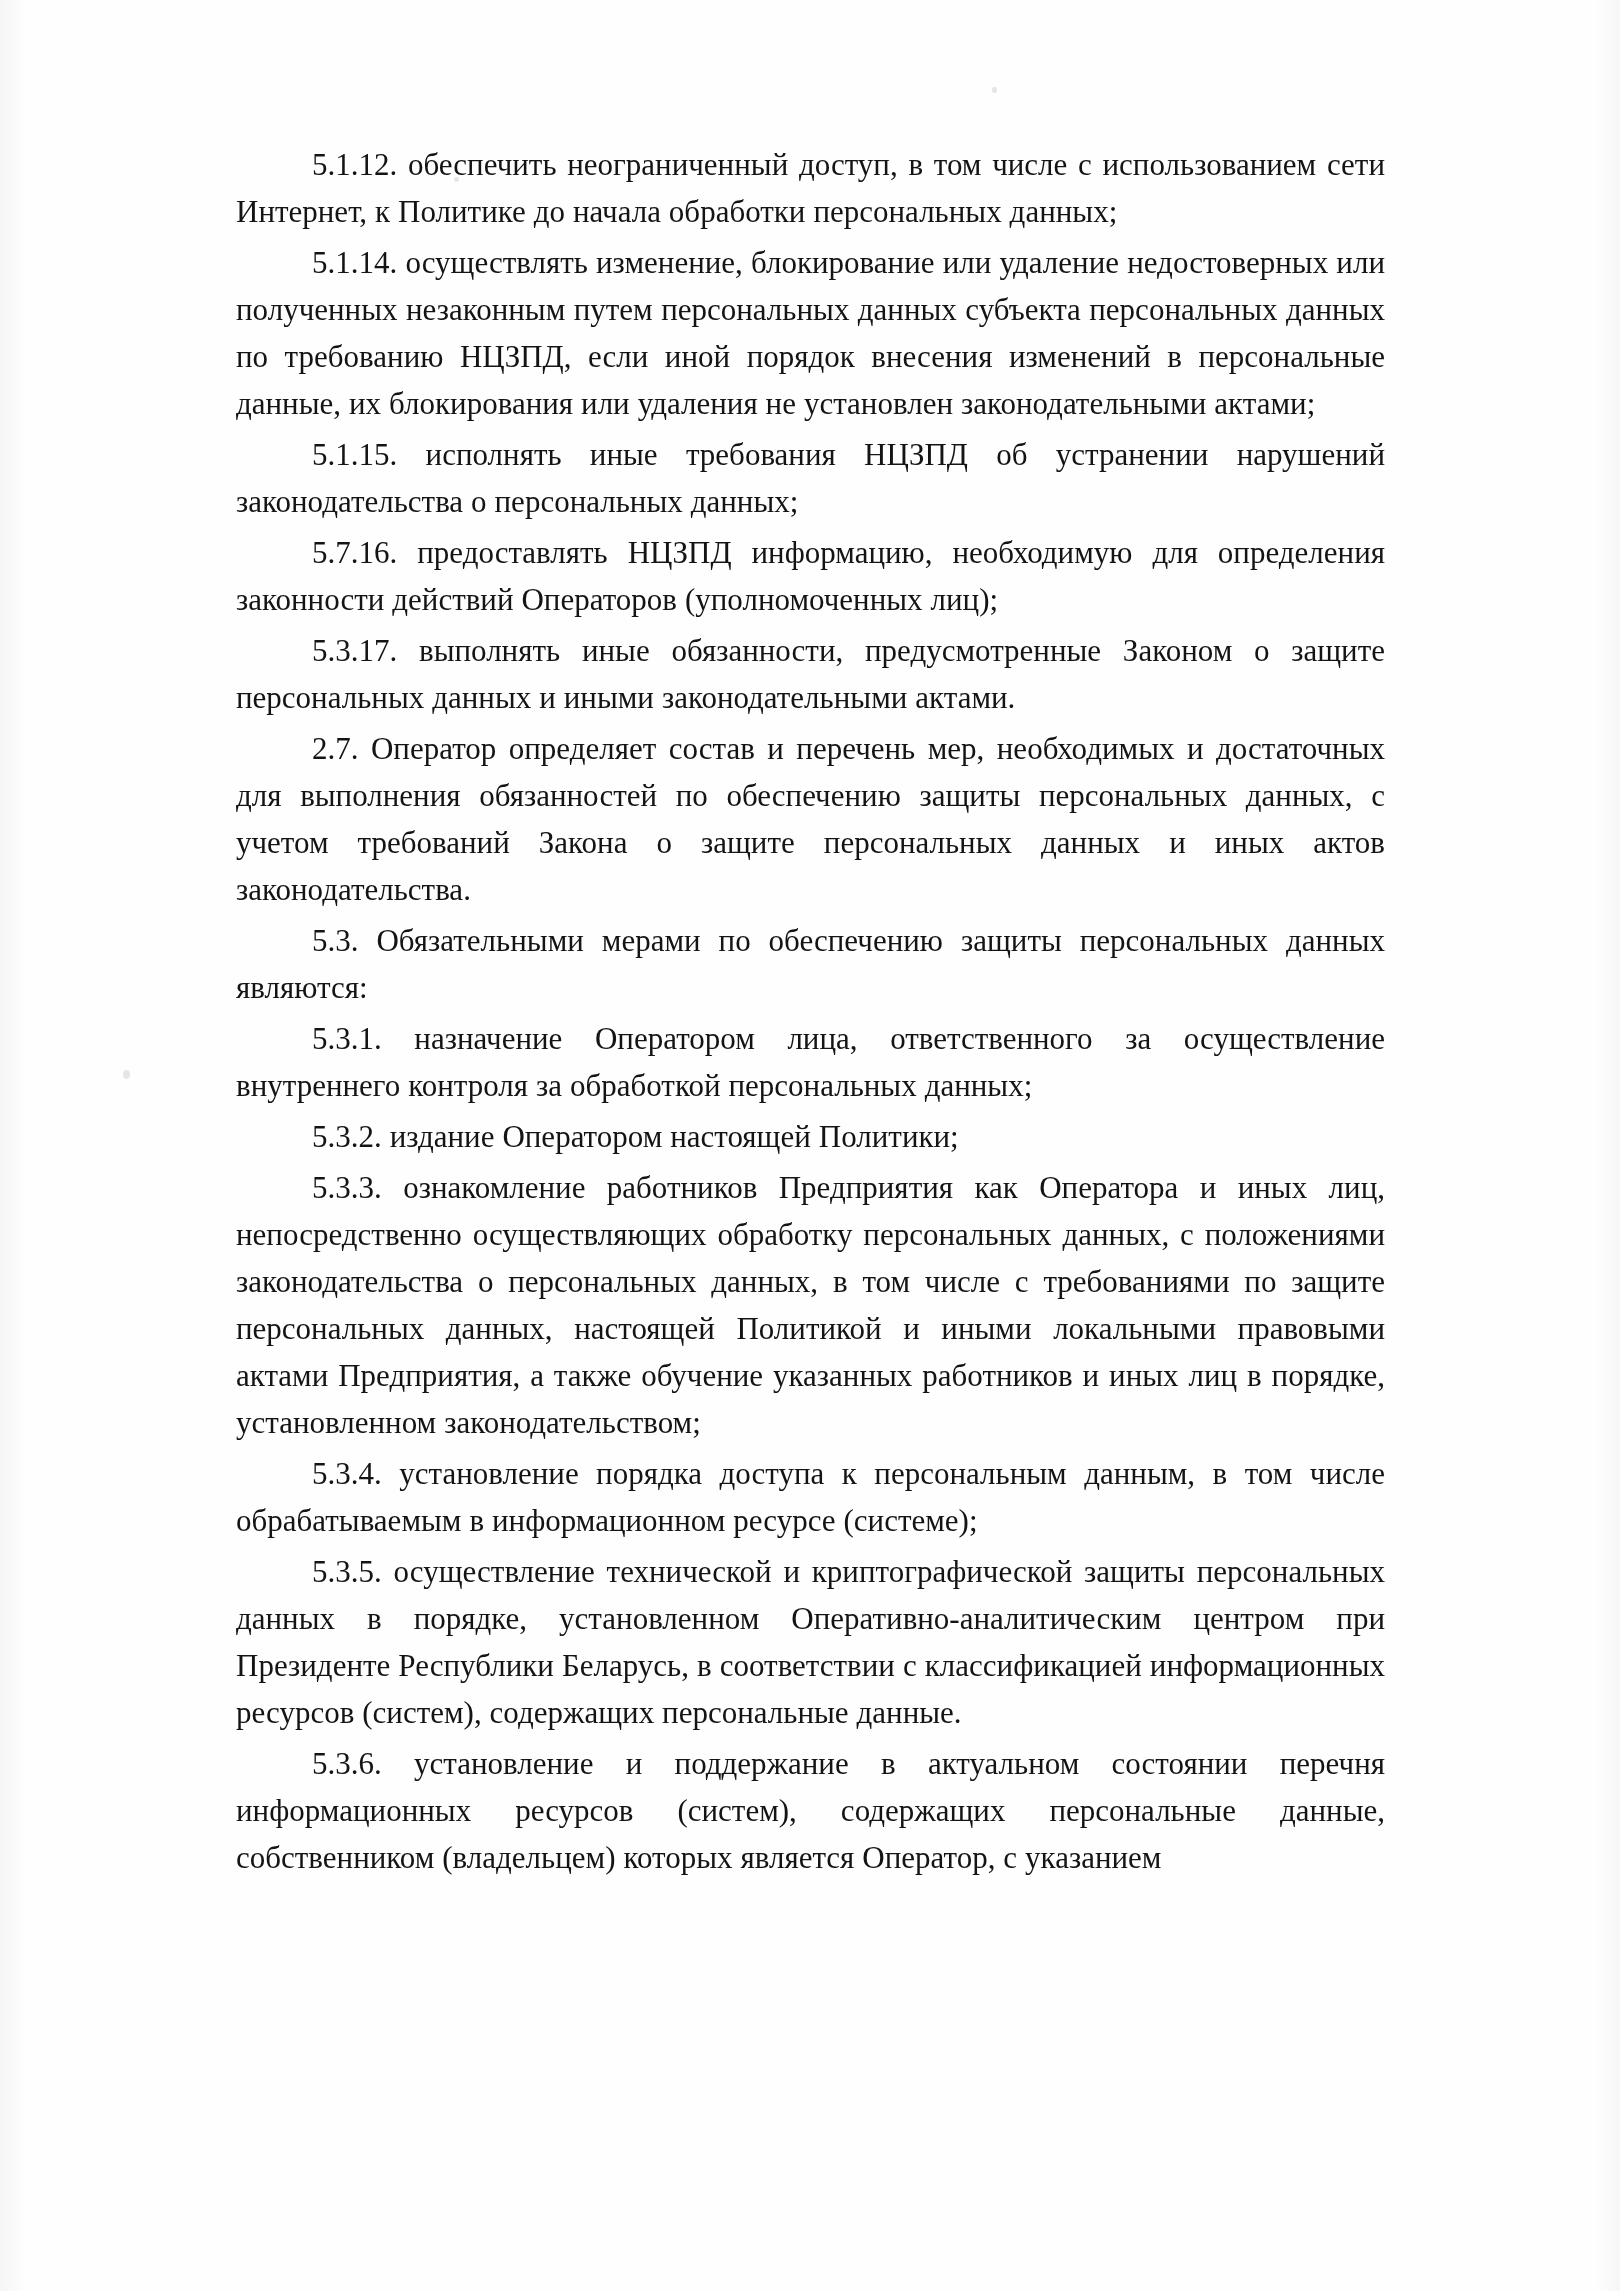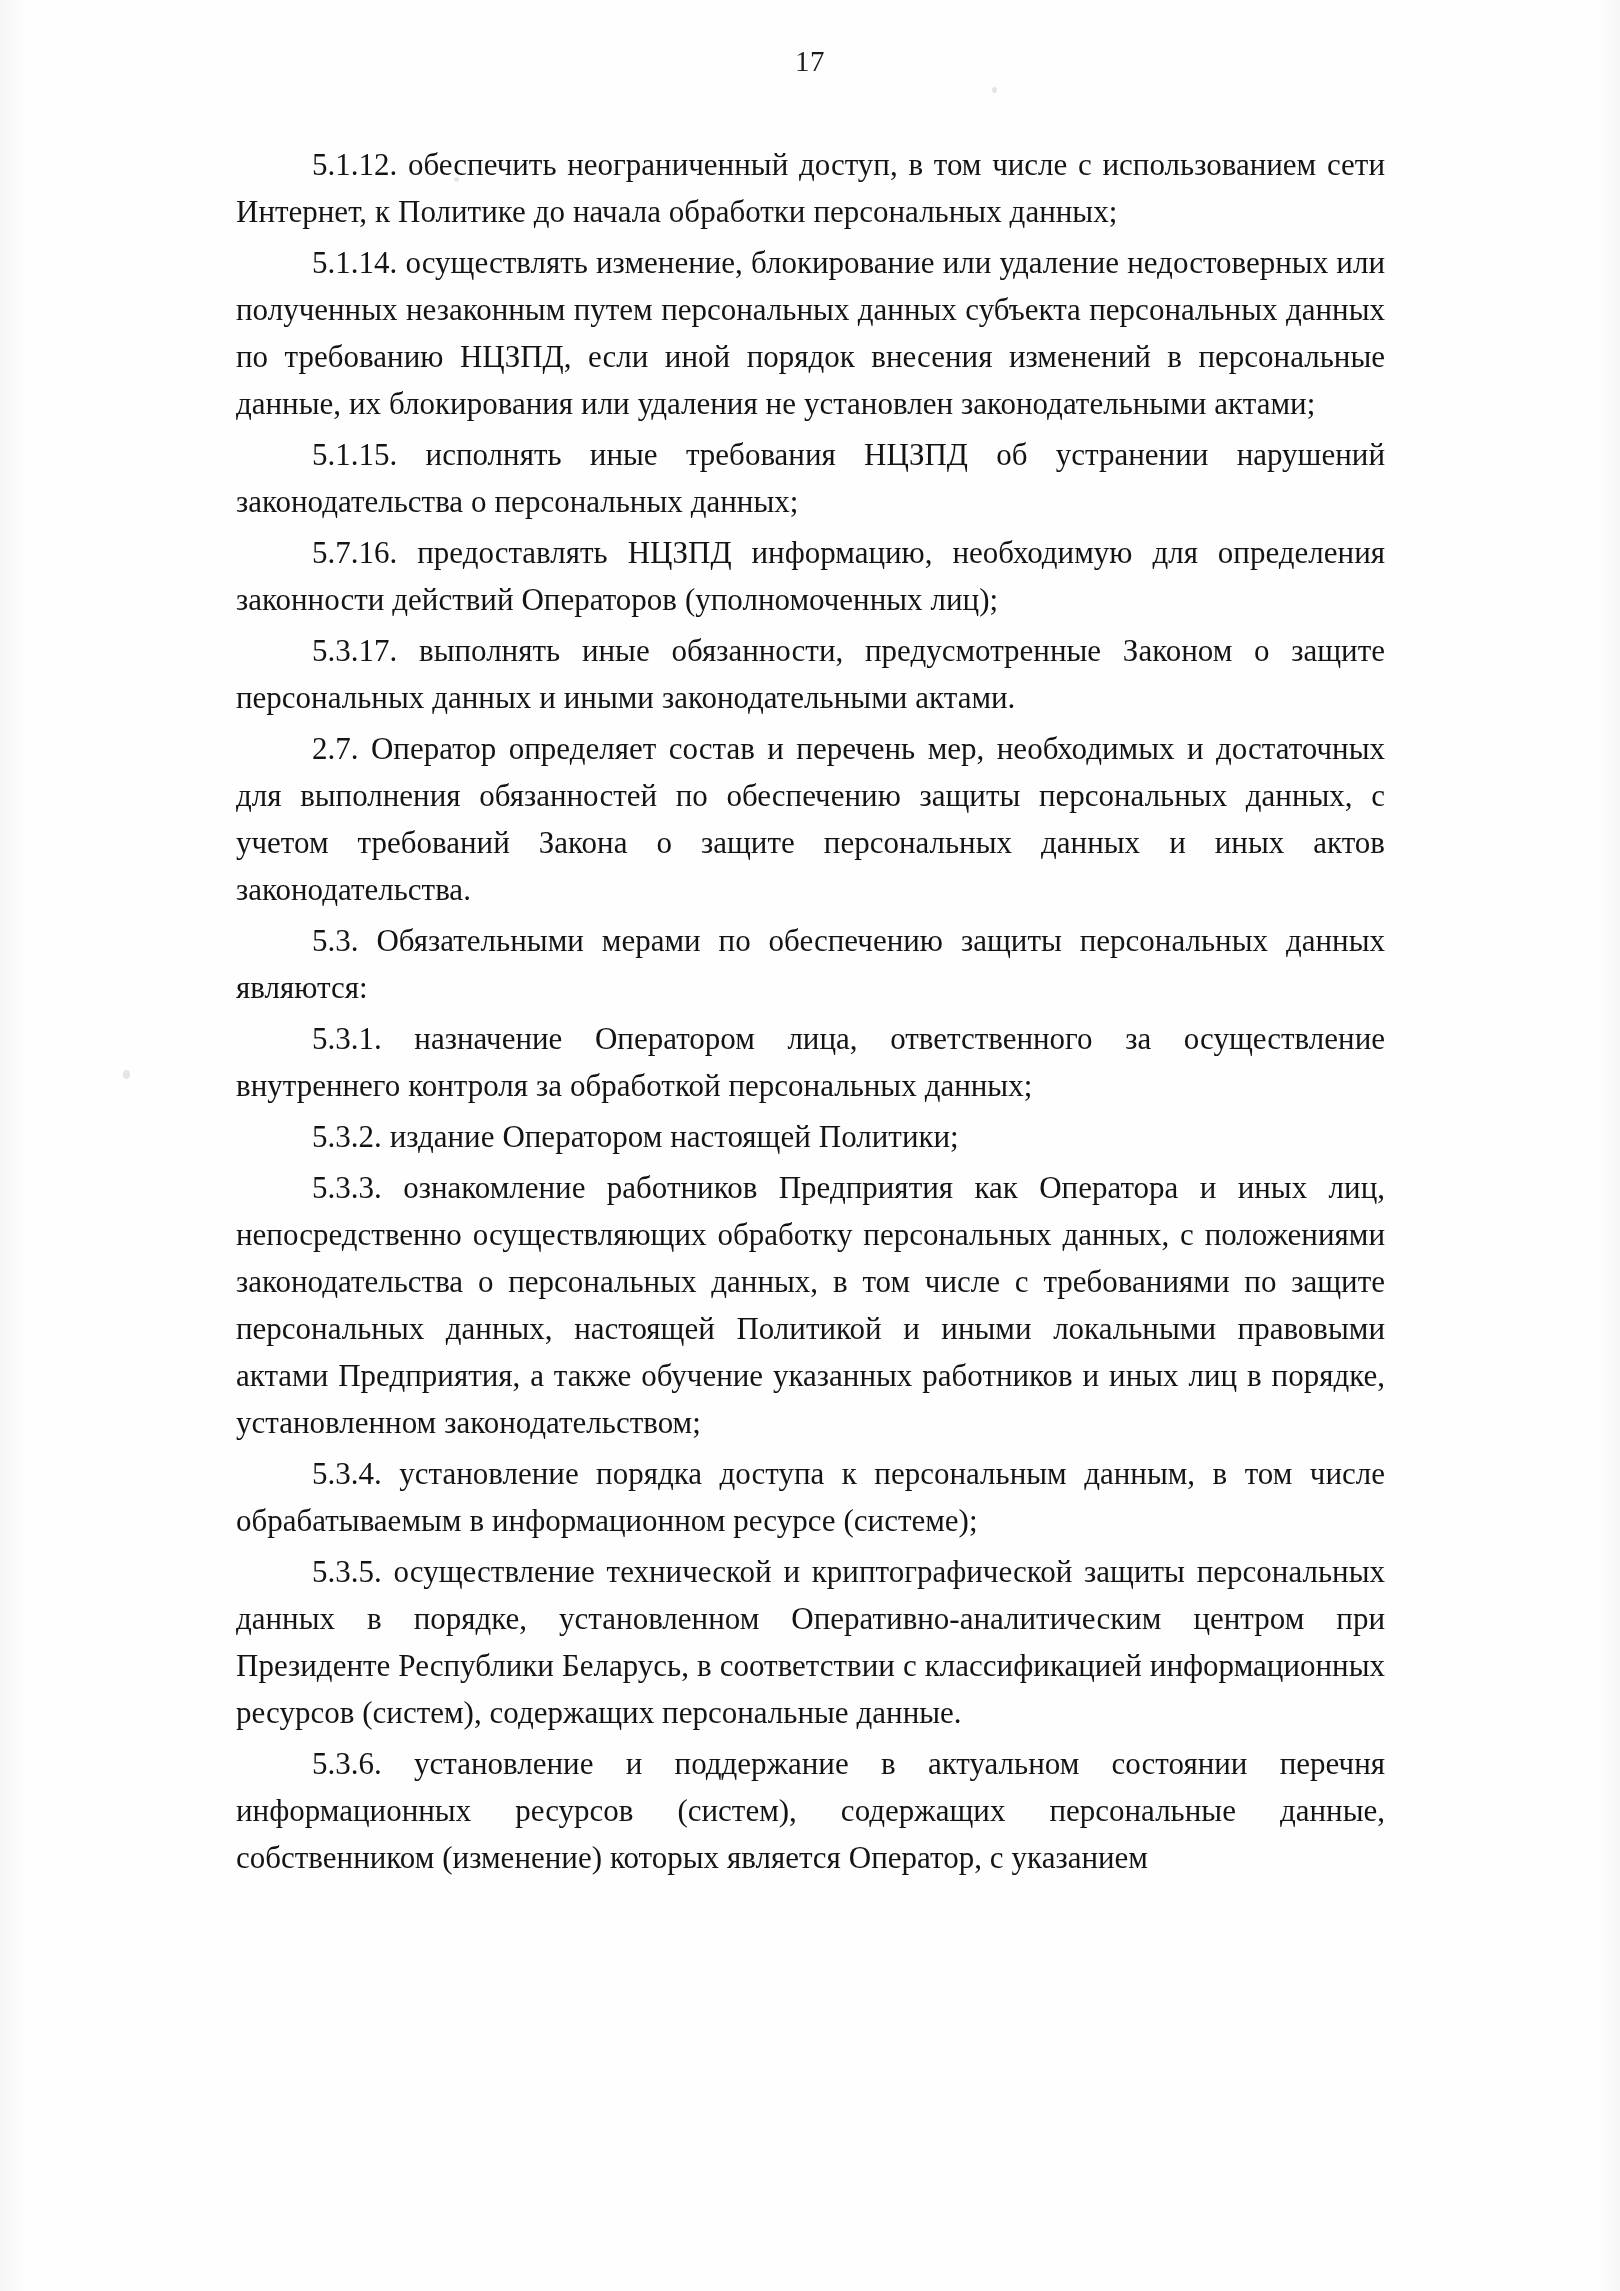--- a/index.html
+++ b/index.html
@@ -80,31 +80,30 @@
 
 <div class="page">
   <div class="scan-tint"></div>
   <div class="edge-shade edge-left"></div>
   <div class="edge-shade edge-right"></div>
 
   <div class="scan-speck" style="left:123px; top:1070px; width:6.9px; height:8.8px;"></div>
   <div class="scan-speck" style="left:454px; top:177px; width:4.9px; height:4.9px;"></div>
   <div class="scan-speck" style="left:992px; top:87px; width:4.9px; height:5.9px;"></div>
 
-  <div class="page-number">17</div>
 
   <div class="content">
     <p class="para">5.1.12. обеспечить неограниченный доступ, в том числе с использованием сети Интернет, к Политике до начала обработки персональных данных;</p>
     <p class="para">5.1.14. осуществлять изменение, блокирование или удаление недостоверных или полученных незаконным путем персональных данных субъекта персональных данных по требованию НЦЗПД, если иной порядок внесения изменений в персональные данные, их блокирования или удаления не установлен законодательными актами;</p>
     <p class="para">5.1.15. исполнять иные требования НЦЗПД об устранении нарушений законодательства о персональных данных;</p>
     <p class="para">5.7.16. предоставлять НЦЗПД информацию, необходимую для определения законности действий Операторов (уполномоченных лиц);</p>
     <p class="para">5.3.17. выполнять иные обязанности, предусмотренные Законом о защите персональных данных и иными законодательными актами.</p>
     <p class="para">2.7. Оператор определяет состав и перечень мер, необходимых и достаточных для выполнения обязанностей по обеспечению защиты персональных данных, с учетом требований Закона о защите персональных данных и иных актов законодательства.</p>
     <p class="para">5.3. Обязательными мерами по обеспечению защиты персональных данных являются:</p>
     <p class="para">5.3.1. назначение Оператором лица, ответственного за осуществление внутреннего контроля за обработкой персональных данных;</p>
     <p class="para">5.3.2. издание Оператором настоящей Политики;</p>
     <p class="para">5.3.3. ознакомление работников Предприятия как Оператора и иных лиц, непосредственно осуществляющих обработку персональных данных, с положениями законодательства о персональных данных, в том числе с требованиями по защите персональных данных, настоящей Политикой и иными локальными правовыми актами Предприятия, а также обучение указанных работников и иных лиц в порядке, установленном законодательством;</p>
     <p class="para">5.3.4. установление порядка доступа к персональным данным, в том числе обрабатываемым в информационном ресурсе (системе);</p>
     <p class="para">5.3.5. осуществление технической и криптографической защиты персональных данных в порядке, установленном Оперативно-аналитическим центром при Президенте Республики Беларусь, в соответствии с классификацией информационных ресурсов (систем), содержащих персональные данные.</p>
-    <p class="para">5.3.6. установление и поддержание в актуальном состоянии перечня информационных ресурсов (систем), содержащих персональные данные, собственником (изменение) которых является Оператор, с указанием</p>
+    <p class="para">5.3.6. установление и поддержание в актуальном состоянии перечня информационных ресурсов (систем), содержащих персональные данные, собственником (владельцем) которых является Оператор, с указанием</p>
   </div>
 </div>
 
 
 </body></html>

